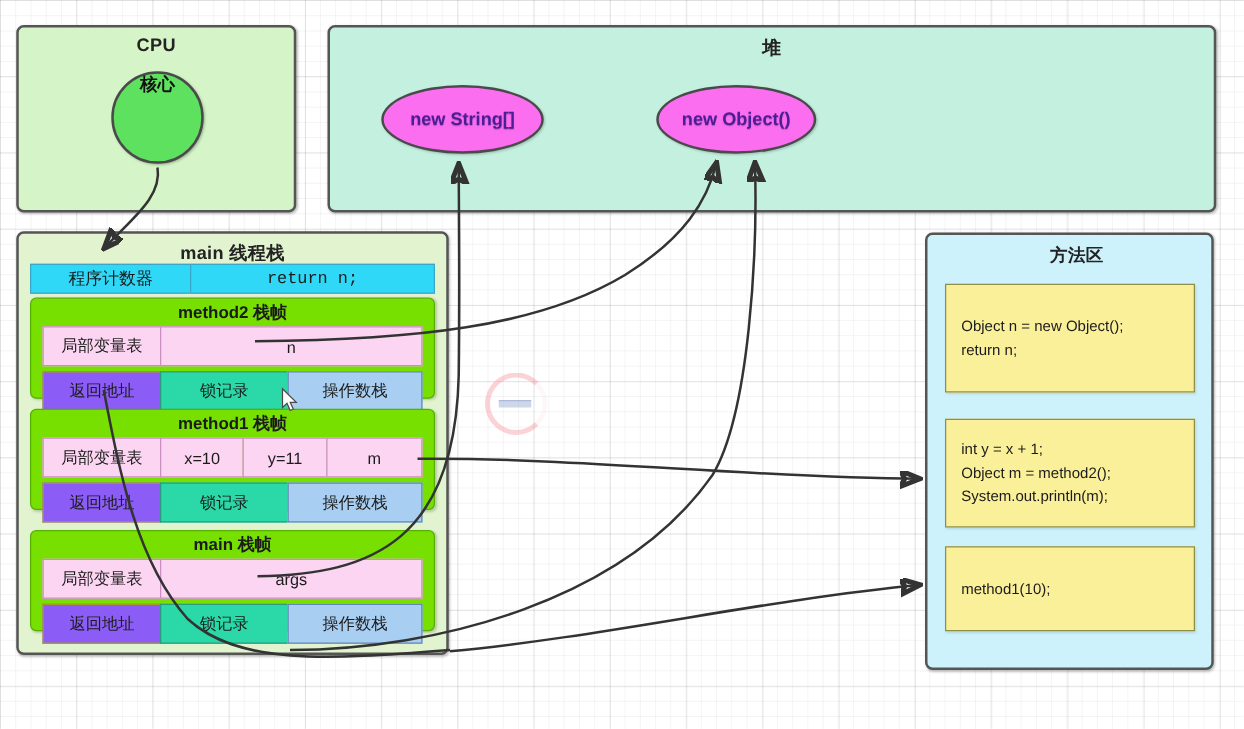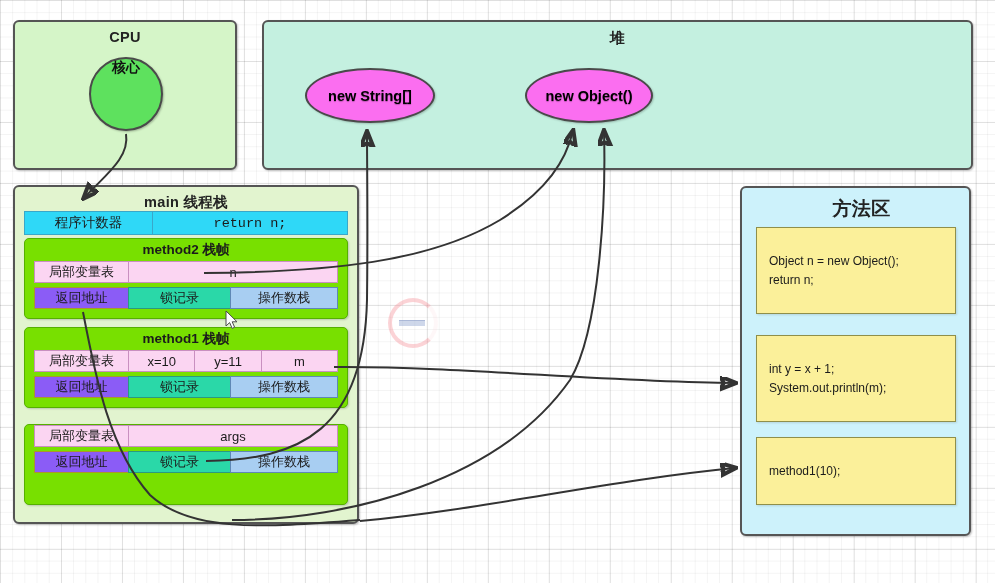--- a/index.html
+++ b/index.html
@@ -26,37 +26,37 @@
   #cpu-region{left:13px;top:20px;width:224px;height:150px;background:#d5f5c8;}
   #heap-region{left:262px;top:20px;width:711px;height:150px;background:#c4f0e0;}
   #stack-region{left:13px;top:185px;width:346px;height:339px;background:#e2f4cf;}
   #method-region{left:740px;top:186px;width:231px;height:350px;background:#cdf2fb;}
 
   .region-title{
     position:absolute;left:0;right:0;top:7px;text-align:center;
     font-weight:bold;font-size:14.5px;color:#232323;letter-spacing:.3px;
   }
   #heap-region .region-title{font-size:15px;}
-  #method-region .region-title{font-size:19px;top:8px;margin-left:12px;}
+  #method-region .region-title{font-size:14px;top:8px;margin-left:12px;}
   #stack-region .region-title{font-size:14.5px;top:6px;}
 
   
   #cpu-core{
     left:89px;top:57px;width:74px;height:74px;border-radius:50%;
     background:#5ee15e;border:2px solid #4a4a4a;
     display:flex;align-items:flex-start;justify-content:center;
     font-weight:bold;font-size:14px;color:#111;
     box-shadow:1px 1px 2px rgba(0,0,0,0.25);
   }
 
   
   .heap-obj{
     border-radius:50%;background:#fb6ef0;border:2px solid #4a4a4a;
     display:flex;align-items:center;justify-content:center;
-    color:#000000;font-weight:bold;font-size:14.5px;
+    color:#4c1d95;font-weight:bold;font-size:14.5px;
     text-shadow:0 1px 1px rgba(0,0,0,.25);
     box-shadow:1px 1px 2px rgba(0,0,0,0.2);
   }
   #heap-obj-0{left:305px;top:68px;width:130px;height:55px;}
   #heap-obj-1{left:525px;top:68px;width:128px;height:55px;}
 
   
   #pc-row{left:24px;top:211px;width:324px;height:24px;display:flex;
     border:1.5px solid #3aa7c9;background:#2fd8f7;}
   #pc-row .cell{display:flex;align-items:center;justify-content:center;
@@ -70,21 +70,21 @@
     box-shadow:1px 1px 2px rgba(0,0,0,0.18);
     padding:0;
   }
   #frame-0{left:24px;top:238px;width:324px;height:81px;}
   #frame-1{left:24px;top:327px;width:324px;height:81px;}
   #frame-2{left:24px;top:424px;width:324px;height:81px;}
   .frame-title{
     text-align:center;font-weight:bold;font-size:13.5px;color:#1b1b1b;
     margin-top:3px;margin-bottom:3px;line-height:16px;
   }
-  .row{display:flex;height:22px;margin:0 9px 4px 9px;box-sizing:border-box;}
+  .row{display:flex;height:32px;margin:0 9px 4px 9px;box-sizing:border-box;}
   .row .cell{
     display:flex;align-items:center;justify-content:center;
     font-size:13px;color:#1b1b1b;box-sizing:border-box;height:100%;
   }
   
   .row-locals .cell{background:#fbd5f2;border:1.5px solid #c98fc0;border-right-width:0;}
   .row-locals .cell:last-child{border-right-width:1.5px;}
   .row-locals .cell.lab{width:94px;}
   
   .row-meta .cell{border:1.5px solid #8a8a3a;border-right-width:0;}
@@ -178,20 +178,21 @@
       <div class="cell" style="flex:1.15">m</div>
     </div>
     <div class="row row-meta">
       <div class="cell m0">返回地址</div>
       <div class="cell m1">锁记录</div>
       <div class="cell m2">操作数栈</div>
     </div>
   </div>
 
   <div class="box frame" id="frame-2">
+    <div class="frame-title">main 栈帧</div>
     <div class="row row-locals">
       <div class="cell lab">局部变量表</div>
       <div class="cell" style="flex:1">args</div>
     </div>
     <div class="row row-meta">
       <div class="cell m0">返回地址</div>
       <div class="cell m1">锁记录</div>
       <div class="cell m2">操作数栈</div>
     </div>
   </div>
@@ -199,20 +200,21 @@
   <div class="box region" id="method-region">
     <div class="region-title">方法区</div>
   </div>
 
   <div class="code-box" id="code-0">
     <div>Object n = new Object();</div>
     <div>return n;</div>
   </div>
   <div class="code-box" id="code-1">
     <div>int y = x + 1;</div>
+    <div>Object m = method2();</div>
     <div>System.out.println(m);</div>
   </div>
   <div class="code-box" id="code-2">
     <div>method1(10);</div>
   </div>
 
   <svg id="arrows">
     <defs>
       <marker id="ah" markerWidth="9" markerHeight="9" refX="7.4" refY="3.2" orient="auto" markerUnits="strokeWidth">
         <path d="M0,0 L8,3.2 L0,6.4 L1.8,3.2 z" fill="#333333" stroke="none"></path>

